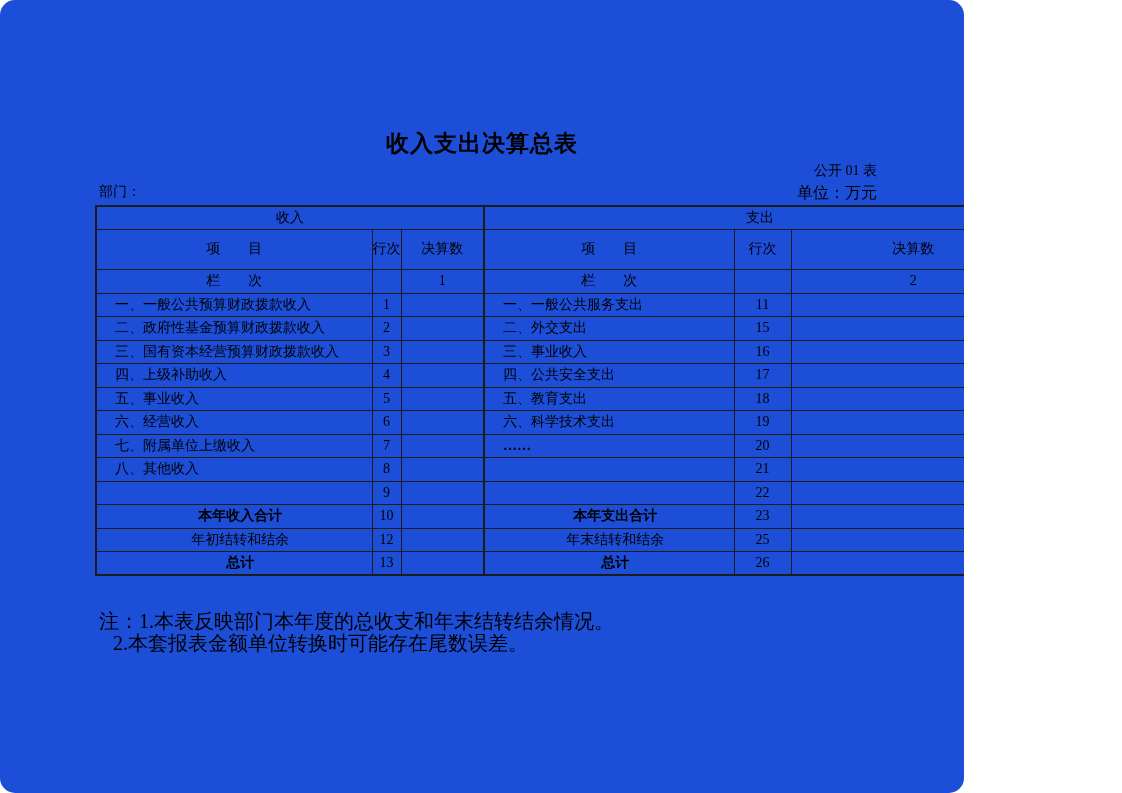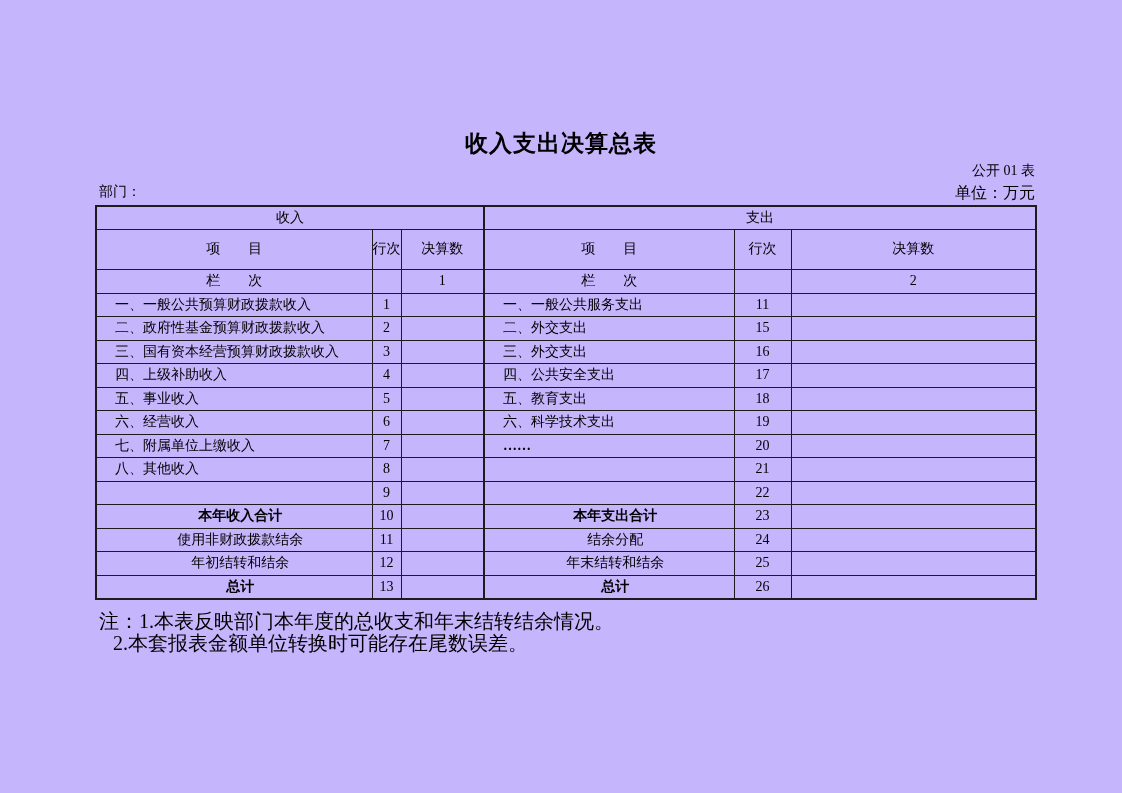--- a/index.html
+++ b/index.html
@@ -1,17 +1,17 @@
 <!DOCTYPE html>
 <html><head>
 <meta charset="utf-8">
 <style>
   html,body{margin:0;padding:0;background:#fff;}
   body{width:1122px;height:793px;font-family:"Liberation Serif","DejaVu Serif",serif;color:#000;}
-  .page{position:relative;width:1122px;height:793px;background:#c4b5fd;overflow:hidden;}
+  .page{position:relative;width:964px;height:793px;background:#1d4ed8;overflow:hidden;border-radius:15px;}
   .title{position:absolute;top:128px;left:0;width:100%;text-align:center;
          font-size:23px;font-weight:bold;letter-spacing:1px;}
   .table-code{position:absolute;top:162px;right:87px;font-size:14px;}
   .dept{position:absolute;top:183px;left:99px;font-size:14px;}
   .unit{position:absolute;top:183px;right:87px;font-size:16px;}
   table.report{position:absolute;top:205px;left:95px;width:940px;
                border-collapse:collapse;table-layout:fixed;
                border:2px solid #1c1c1c;}
   .report th,.report td{border:1px solid #1c1c1c;padding:0;overflow:hidden;
                font-size:14px;font-weight:normal;vertical-align:middle;}
@@ -87,21 +87,21 @@
           <td class="rowno">2</td>
           <td class="amount"></td>
           <td class="item div-l">二、外交支出</td>
           <td class="rowno">15</td>
           <td class="amount"></td>
         </tr>
         <tr>
           <td class="item">三、国有资本经营预算财政拨款收入</td>
           <td class="rowno">3</td>
           <td class="amount"></td>
-          <td class="item div-l">三、外交支出</td>
+          <td class="item div-l">三、事业收入</td>
           <td class="rowno">16</td>
           <td class="amount"></td>
         </tr>
         <tr>
           <td class="item">四、上级补助收入</td>
           <td class="rowno">4</td>
           <td class="amount"></td>
           <td class="item div-l">四、公共安全支出</td>
           <td class="rowno">17</td>
           <td class="amount"></td>
@@ -148,28 +148,20 @@
         </tr>
         <tr>
           <td class="item center bold">本年收入合计</td>
           <td class="rowno">10</td>
           <td class="amount"></td>
           <td class="item center bold div-l">本年支出合计</td>
           <td class="rowno">23</td>
           <td class="amount"></td>
         </tr>
         <tr>
-          <td class="item center">使用非财政拨款结余</td>
-          <td class="rowno">11</td>
-          <td class="amount"></td>
-          <td class="item center div-l">结余分配</td>
-          <td class="rowno">24</td>
-          <td class="amount"></td>
-        </tr>
-        <tr>
           <td class="item center">年初结转和结余</td>
           <td class="rowno">12</td>
           <td class="amount"></td>
           <td class="item center div-l">年末结转和结余</td>
           <td class="rowno">25</td>
           <td class="amount"></td>
         </tr>
         <tr>
           <td class="item center bold">总计</td>
           <td class="rowno">13</td>

